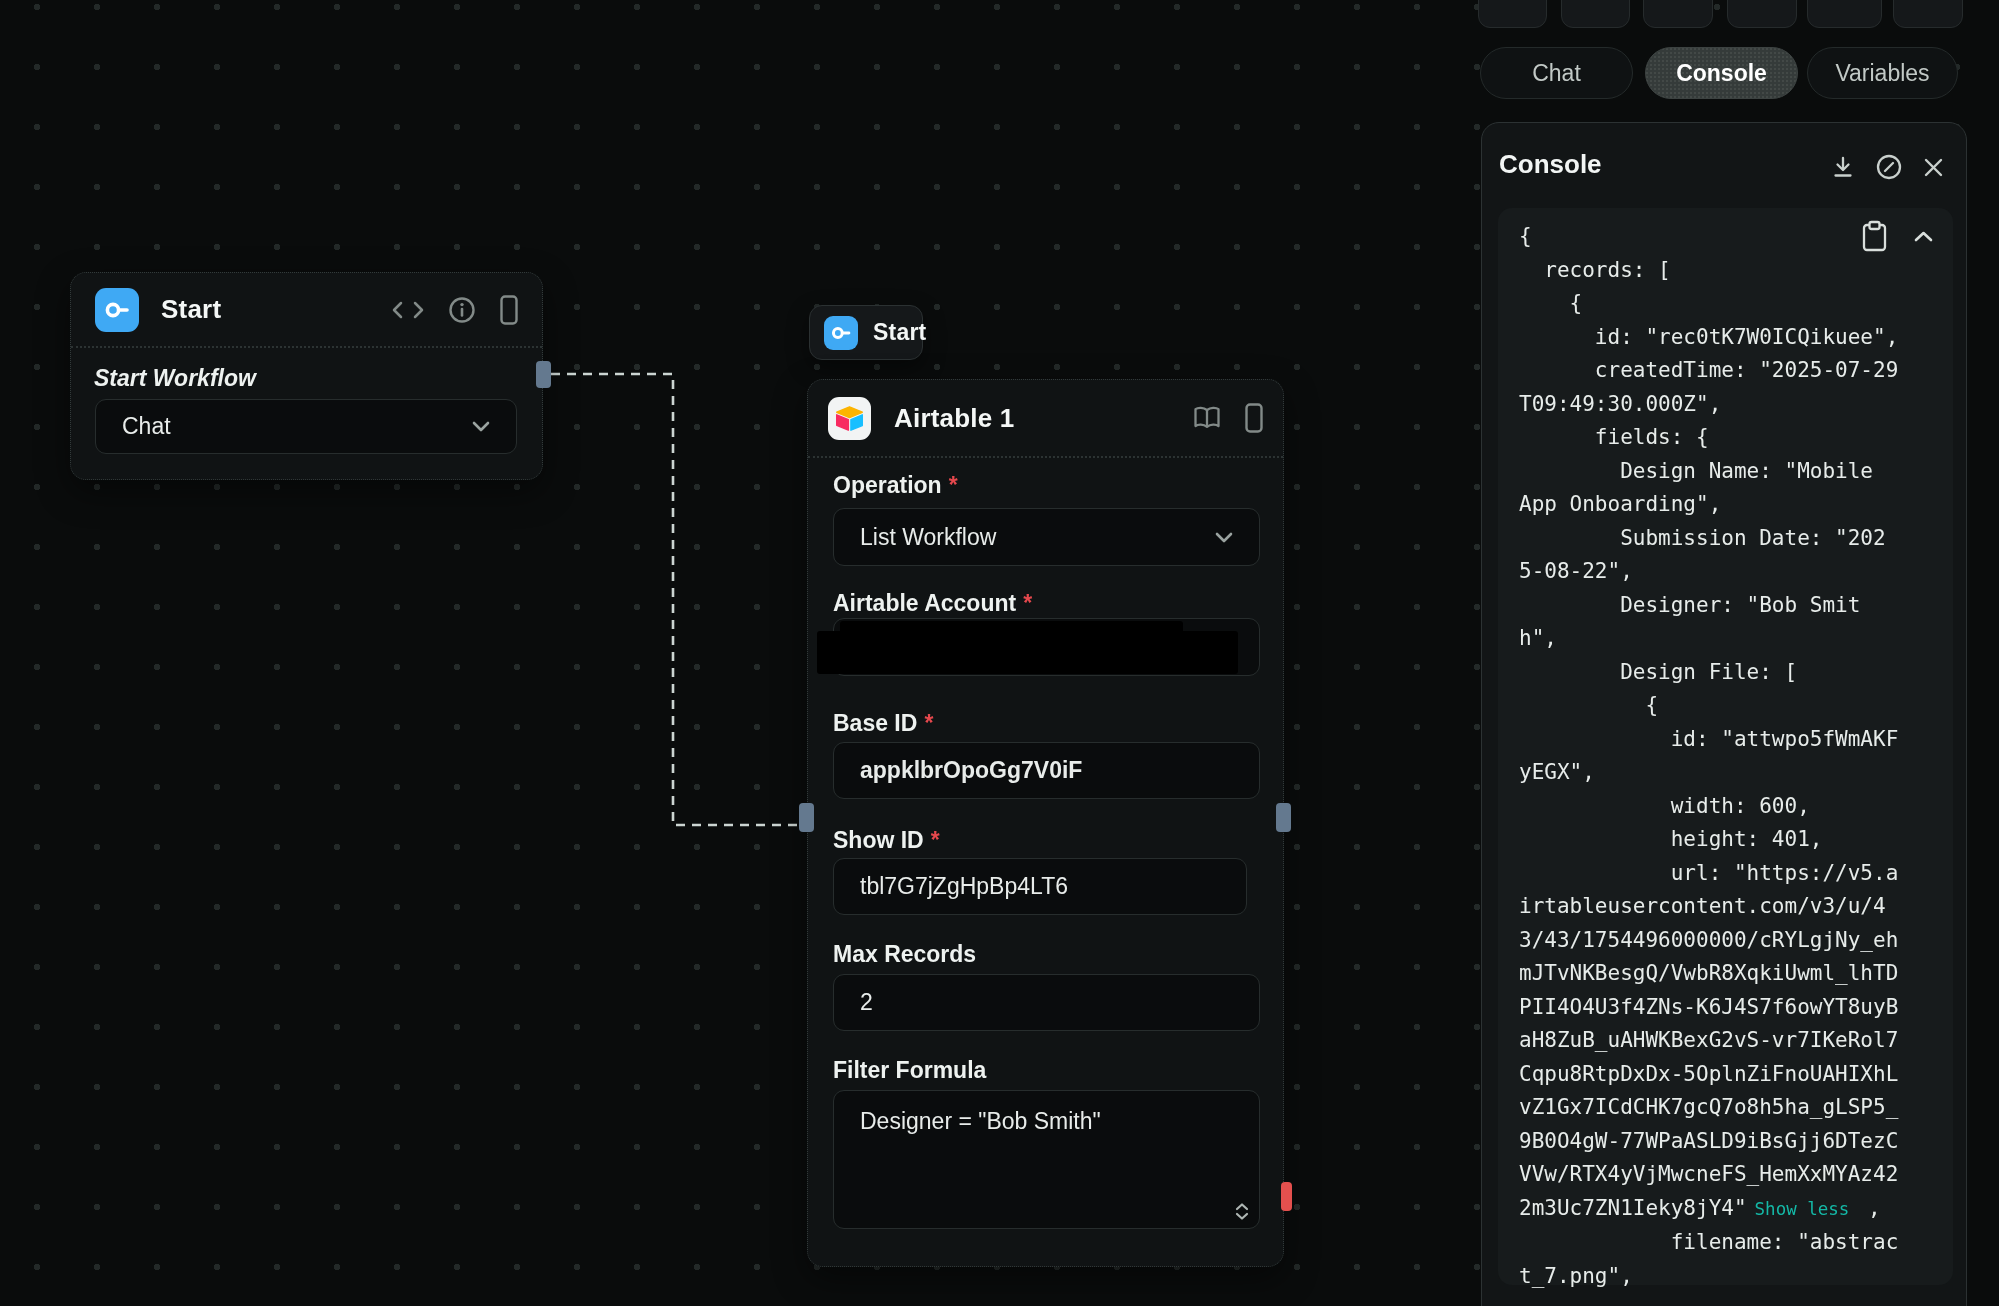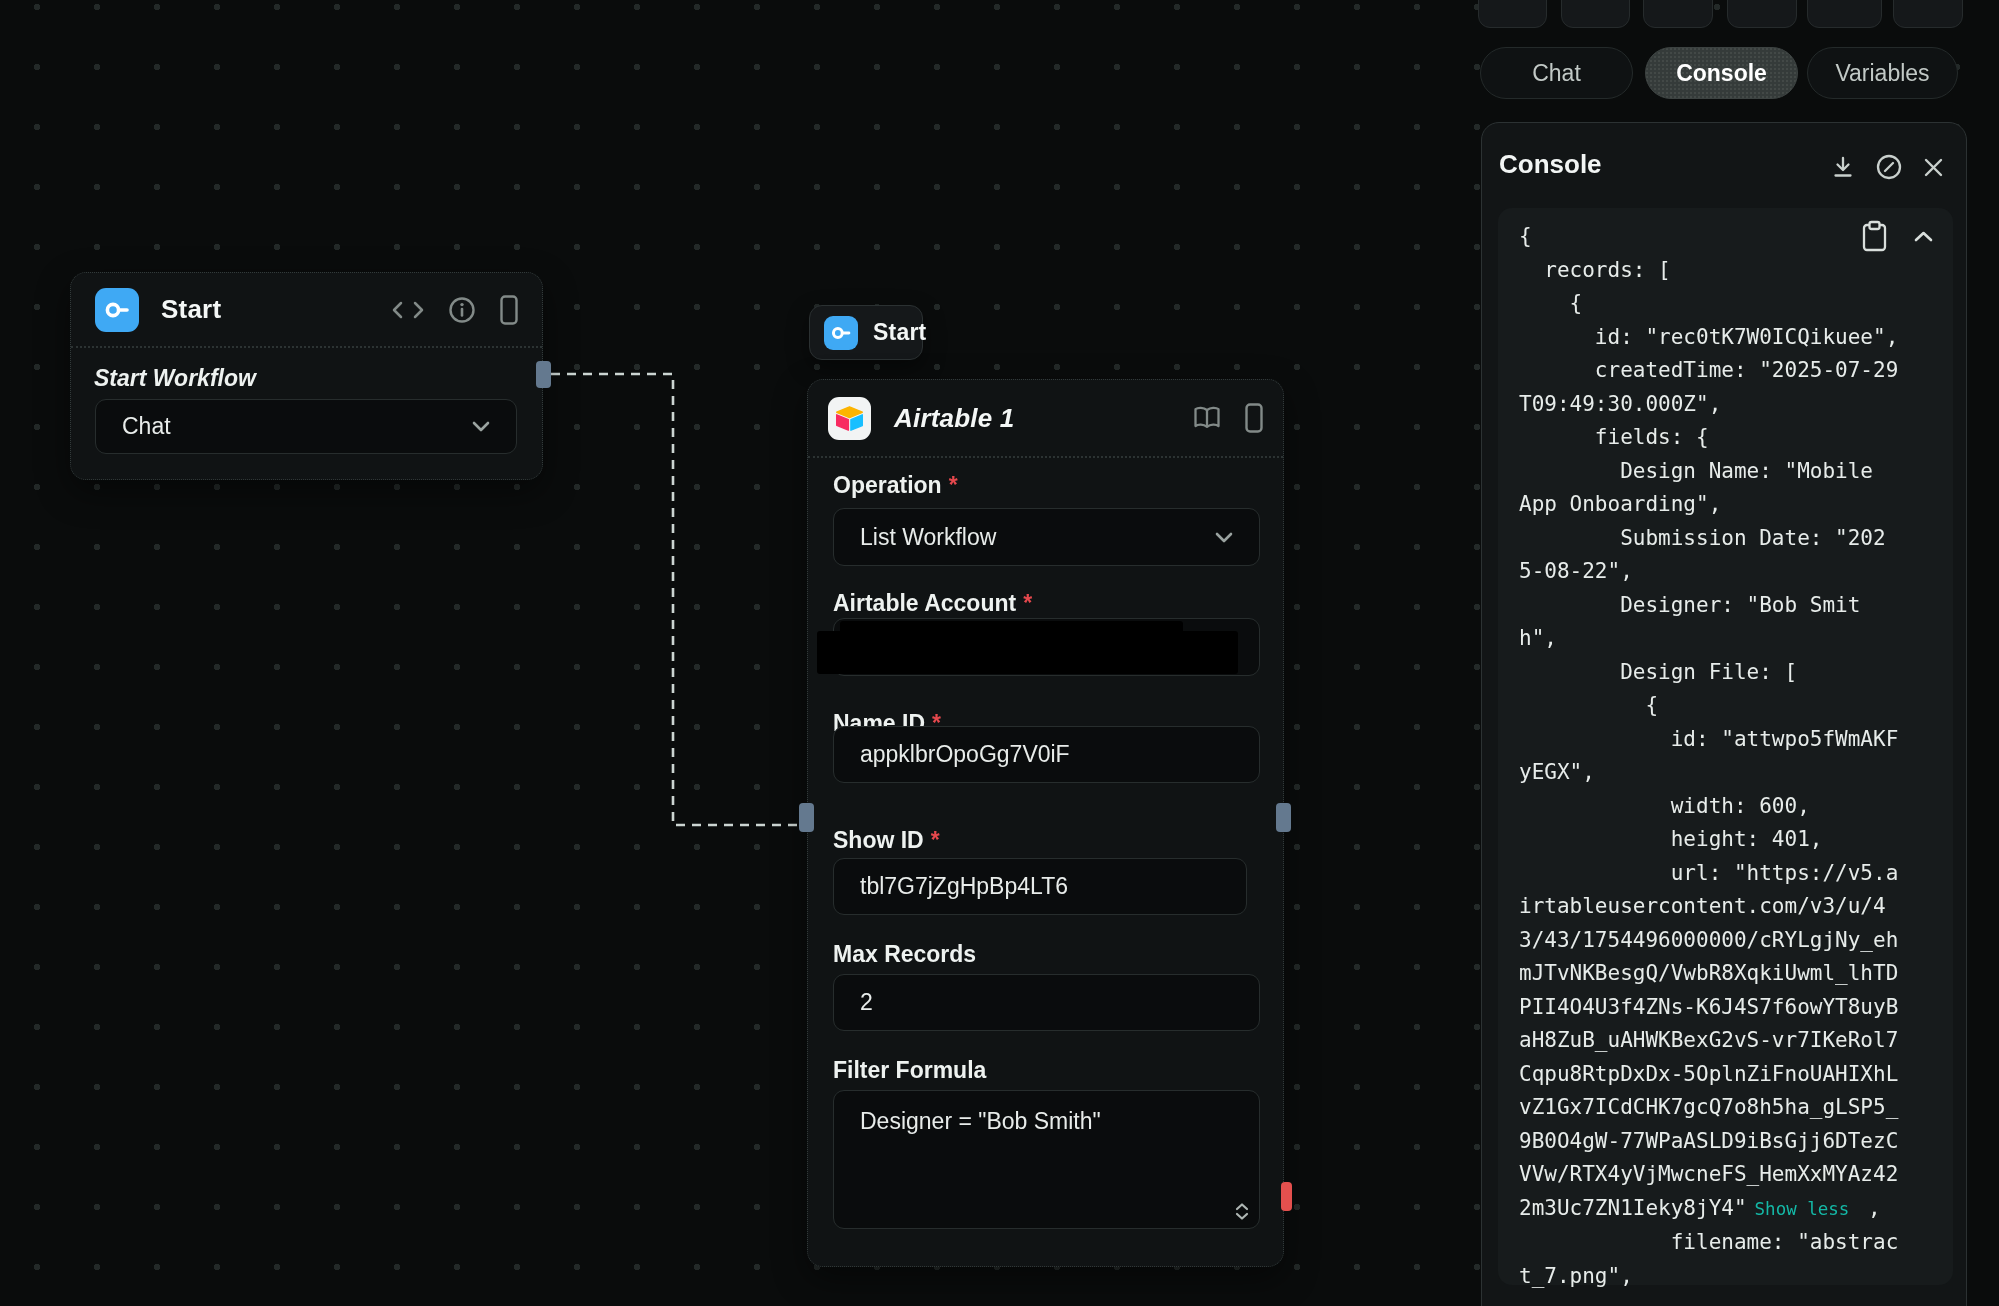--- a/index.html
+++ b/index.html
@@ -134,21 +134,21 @@
     <div class="node-icon blue" style="width:34px;height:34px; border-radius:9px;">
       <svg width="22" height="22" viewBox="0 0 28 28">
         <circle cx="10" cy="14" r="5.6" fill="none" stroke="#ffffff" stroke-width="3.8"></circle>
         <line x1="15.6" y1="14" x2="24" y2="14" stroke="#ffffff" stroke-width="3.8" stroke-linecap="round"></line>
       </svg>
     </div>
     <div class="node-title">Start</div>
   </div>
 
   <div class="node" style="left:807px; top:379px; width:477px; height:888px;">
-    <div class="node-header" style="height:76px; padding:0 20px;font-style:italic;">
+    <div class="node-header" style="height:76px; padding:0 20px;">
       <div class="node-icon white" style="width:43px;height:43px;">
         <svg width="29" height="25" viewBox="0 0 200 176">
           <polygon points="100,6 190,44 100,82 10,44" fill="#fcb400" stroke="#fcb400" stroke-width="10" stroke-linejoin="round"></polygon>
           <polygon points="190,62 190,138 110,170 110,96" fill="#18bfff" stroke="#18bfff" stroke-width="10" stroke-linejoin="round"></polygon>
           <polygon points="10,62 92,96 92,170 10,136" fill="#f82b60" stroke="#f82b60" stroke-width="10" stroke-linejoin="round"></polygon>
         </svg>
       </div>
       <div class="node-title" style="margin-left:23px;">Airtable 1</div>
       <div class="header-icons">
         <span>
@@ -177,23 +177,23 @@
           </svg>
       </span>
     </div>
 
     <div class="field-label" style="left:25px; top:210px;">
       <span>Airtable Account</span><span class="req">*</span>
     </div>
     <div class="field-box" style="left:25px; top:238px; width:427px; height:58px;"></div>
 
     <div class="field-label" style="left:25px; top:330px;">
-      <span>Name ID</span><span class="req">*</span>
-    </div>
-    <div class="field-box" style="left:25px; top:346px; width:427px; height:57px;">
+      <span>Base ID</span><span class="req">*</span>
+    </div>
+    <div class="field-box" style="left:25px; top:362px; width:427px; height:57px;font-weight:bold;">
       <span>appklbrOpoGg7V0iF</span>
     </div>
 
     <div class="field-label" style="left:25px; top:447px;">
       <span>Show ID</span><span class="req">*</span>
     </div>
     <div class="field-box" style="left:25px; top:478px; width:414px; height:57px;">
       <span>tbl7G7jZgHpBp4LT6</span>
     </div>
 

